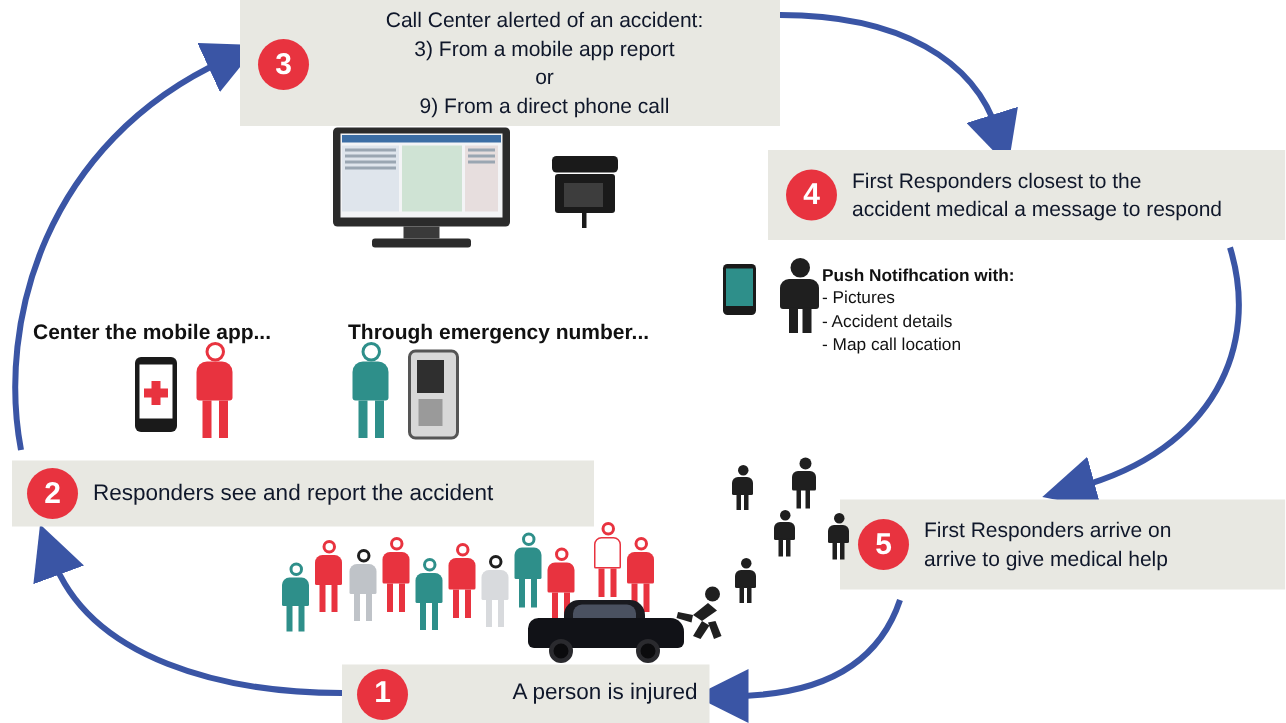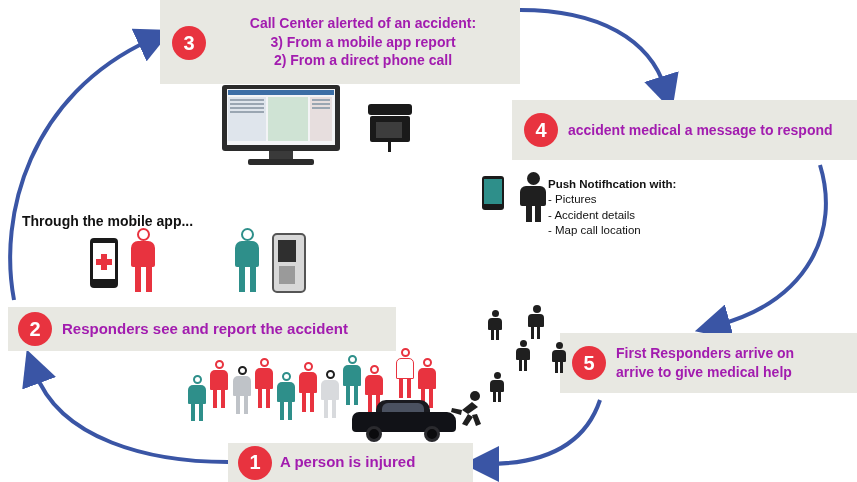--- a/index.html
+++ b/index.html
@@ -41,22 +41,22 @@
     font-weight: bold;
     font-size: 20px;
     display: flex;
     align-items: center;
     justify-content: center;
     flex: none;
     box-shadow: 0 0 0 2px #e8e8e2;
   }
   .step-text {
     font-size: 14.5px;
-    font-weight: bold;
-    color: #a21caf;
+    font-weight: normal;
+    color: #0f172a;
     line-height: 1.35;
   }
   
   #step3 {
     left: 160px;
     top: 0px;
     width: 360px;
     height: 84px;
     padding: 4px 10px 4px 12px;
     gap: 10px;
@@ -95,21 +95,21 @@
   #step2 .step-text { flex: 1; font-size: 15px; }
   
   #step1 {
     left: 228px;
     top: 443px;
     width: 245px;
     height: 39px;
     padding: 2px 8px 2px 10px;
     gap: 8px;
   }
-  #step1 .step-text { flex: 1; font-size: 15px; text-align: left; }
+  #step1 .step-text { flex: 1; font-size: 15px; text-align: right; }
 
   
   .caption {
     position: absolute;
     font-size: 14px;
     font-weight: bold;
     color: #111111;
     white-space: nowrap;
   }
   #cap-mobile { left: 22px; top: 213px; }
@@ -369,21 +369,22 @@
     <path d="M820,165 C840,230 810,300 718,325" fill="none" stroke="#3a55a5" stroke-width="4" marker-end="url(#ah)"></path>
 
     <path d="M600,400 C585,445 545,464 487,464" fill="none" stroke="#3a55a5" stroke-width="4" marker-end="url(#ah)"></path>
   </svg>
 
   <div class="step-box" id="step3">
     <div class="badge">3</div>
     <div class="step-text">
       <div>Call Center alerted of an accident:</div>
       <div>3)  From a mobile app report</div>
-      <div>2)  From a direct phone call</div>
+      <div>or</div>
+      <div>9)  From a direct phone call</div>
     </div>
   </div>
 
   <div id="monitor">
     <div class="screen-outer">
       <div class="screen-inner">
         <div class="sc-bar"></div>
         <div class="sc-row">
           <div class="sc-col-a">
             <div class="line"></div>
@@ -407,20 +408,21 @@
   <div id="deskphone">
     <div class="handset"></div>
     <div class="body"></div>
     <div class="keys"></div>
     <div class="cord"></div>
   </div>
 
   <div class="step-box" id="step4">
     <div class="badge">4</div>
     <div class="step-text">
+      <div>First Responders closest to the</div>
       <div>accident medical a message to respond</div>
     </div>
   </div>
 
   <div id="push-phone">
     <div class="ps"></div>
   </div>
   <div class="person" style="left:518px; top:172px; width:30px; height:50px;">
     <div class="head" style="left:9px; top:0; width:13px; height:13px; background:#1f1f1f;"></div>
     <div class="body" style="left:2px; top:14px; width:26px; height:20px; background:#1f1f1f; border-radius:6px 6px 2px 2px;"></div>
@@ -467,21 +469,22 @@
     <div class="body" style="left:4px; top:19px; width:3px; height:12px; background:#1f1f1f;"></div>
     <div class="body" style="left:9px; top:19px; width:3px; height:12px; background:#1f1f1f;"></div>
   </div>
   <div class="person" style="left:489px; top:372px; width:16px; height:30px;">
     <div class="head" style="left:5px; top:0; width:7px; height:7px; background:#1f1f1f;"></div>
     <div class="body" style="left:1px; top:8px; width:14px; height:12px; background:#1f1f1f; border-radius:4px 4px 1px 1px;"></div>
     <div class="body" style="left:4px; top:19px; width:3px; height:11px; background:#1f1f1f;"></div>
     <div class="body" style="left:9px; top:19px; width:3px; height:11px; background:#1f1f1f;"></div>
   </div>
 
-  <div class="caption" id="cap-mobile">Through the mobile app...</div>
+  <div class="caption" id="cap-mobile">Center the mobile app...</div>
+  <div class="caption" id="cap-emergency">Through emergency number...</div>
 
   <div class="phone-mobile" id="phone1">
     <div class="ps"></div>
     <div class="cross-v"></div>
     <div class="cross-h"></div>
   </div>
 
   <div class="person" style="left:128px; top:228px; width:30px; height:64px;">
     <div class="head" style="left:9px; top:0; width:13px; height:13px; background:#ffffff; border:2px solid #e8333f; box-sizing:border-box;"></div>
     <div class="body" style="left:3px; top:13px; width:24px; height:26px; background:#e8333f; border-radius:7px 7px 2px 2px;"></div>

